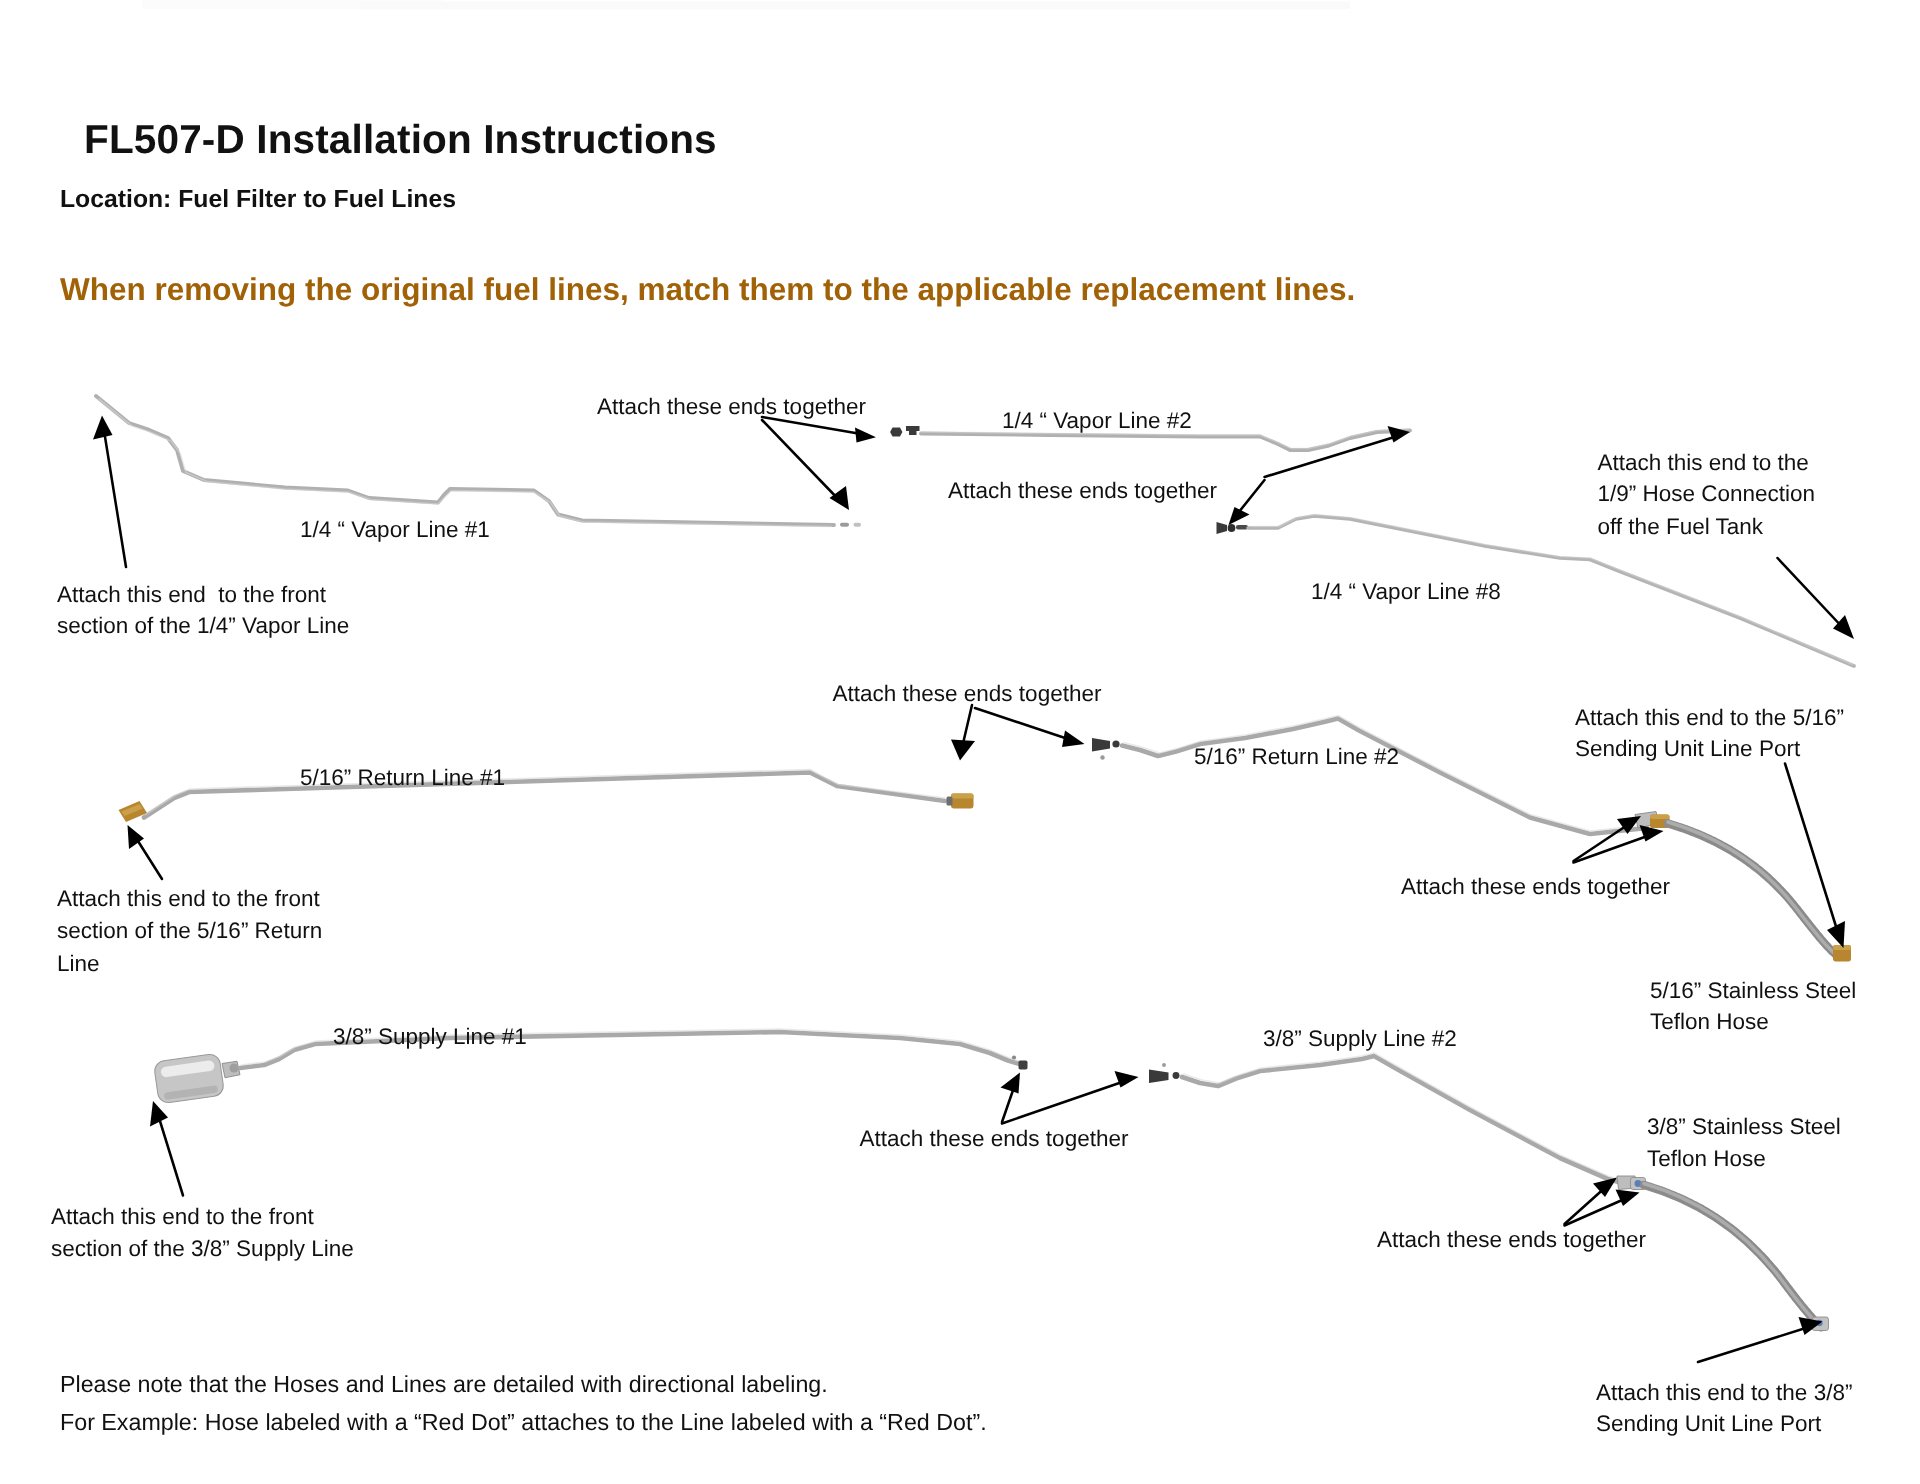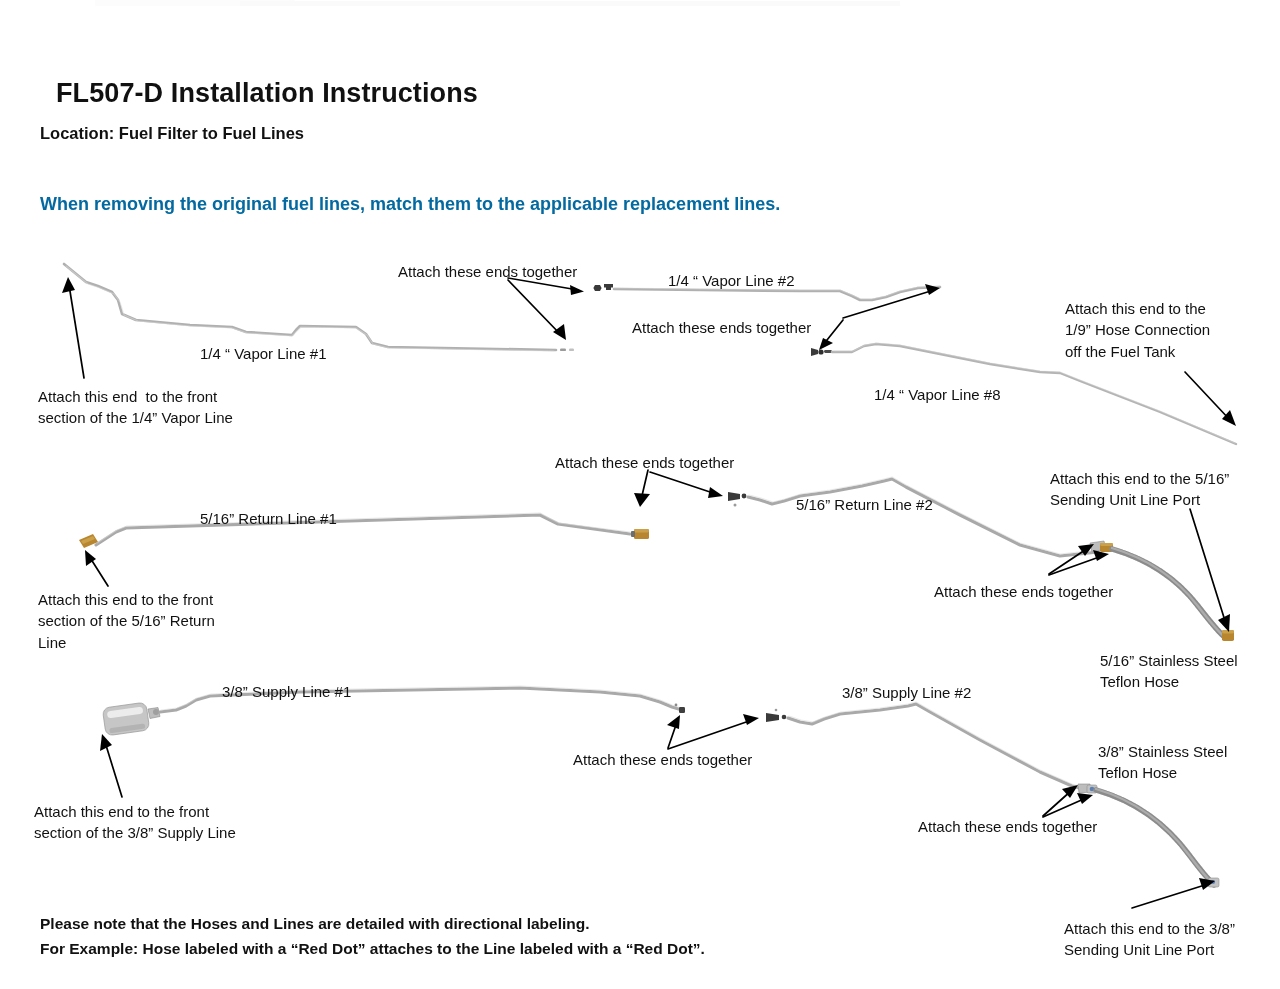--- a/index.html
+++ b/index.html
@@ -18,29 +18,29 @@
   h1.title{
     position:absolute;left:40px;top:62px;margin:16px;
     font-size:27px;font-weight:bold;letter-spacing:.1px;color:#111;
   }
   .subhead{
     position:absolute;left:40px;top:124px;
     font-size:16.5px;font-weight:bold;color:#111;
   }
   .instruction{
     position:absolute;left:40px;top:182px;
-    font-size:18px;font-weight:bold;color:#0369a1;margin-top:12px;
+    font-size:21px;font-weight:bold;color:#a16207;
   }
 
   .lbl{
     position:absolute;font-size:15px;color:#111;
     line-height:1.42;white-space:pre;font-weight:normal;
   }
   .note{
-    position:absolute;left:40px;font-size:15.5px;color:#111;font-weight:bold;white-space:pre;
+    position:absolute;left:40px;font-size:15.5px;color:#111;font-weight:normal;white-space:pre;
   }
   .note.n1{top:915px;}
   .note.n2{top:940px;}
 
   svg.art{position:absolute;left:0;top:0;width:1280px;height:989px;overflow:visible;}
   .tube{fill:none;stroke:#a9a9a9;stroke-width:3.1;stroke-linecap:round;stroke-linejoin:round;}
   .tube-hi{fill:none;stroke:#d8d8d8;stroke-width:1.1;stroke-linecap:round;stroke-linejoin:round;}
   .tube-thin{fill:none;stroke:#b4b4b4;stroke-width:2.4;stroke-linecap:round;stroke-linejoin:round;}
   .tube-vap{fill:none;stroke:#b0b0b0;stroke-width:2.6;stroke-linecap:round;stroke-linejoin:round;}
   .hose{fill:none;stroke:#9a9a9a;stroke-width:5.4;stroke-linecap:round;stroke-linejoin:round;}

